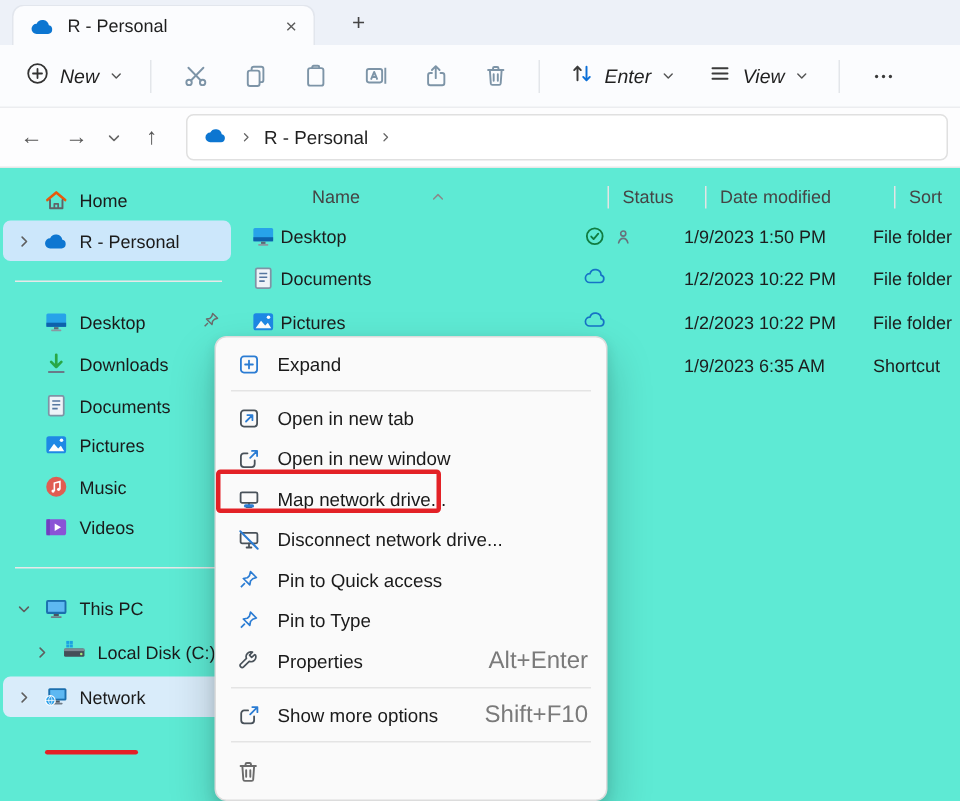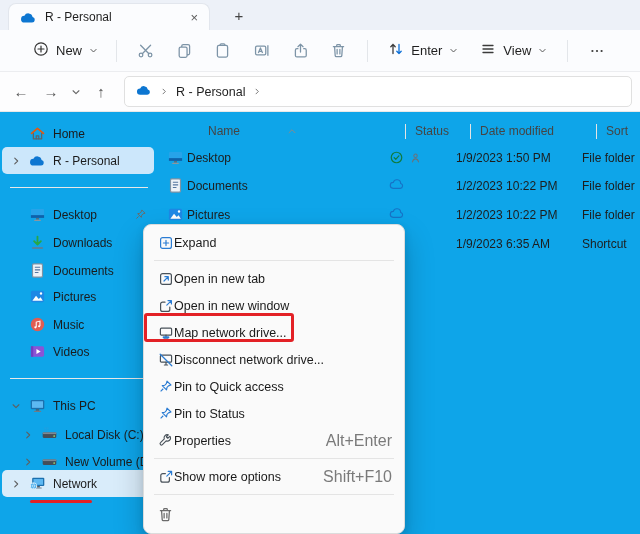--- a/index.html
+++ b/index.html
@@ -1,31 +1,31 @@
 <!DOCTYPE html>
 <html><head>
 <meta charset="utf-8">
 <style>
   html,body{margin:0;padding:0;background:#fff;}
-  #win{position:relative;width:640px;height:534px;overflow:hidden;background:#0ea5e9;
+  #win{position:relative;width:640px;height:534px;overflow:hidden;background:#5eead4;
        font-family:"Liberation Sans","DejaVu Sans",sans-serif;-webkit-font-smoothing:antialiased;}
 
   
   .titlebar{position:absolute;left:0;top:0;right:0;height:30px;background:#edf1f8;}
   .tab{position:absolute;left:8px;top:3px;width:202px;height:27px;background:#fbfcfe;
        border:1px solid #e2e6ed;border-bottom:none;border-radius:8px 8px 0 0;
        display:flex;align-items:center;gap:8px;padding:0 6px 0 11px;box-sizing:border-box;}
   .tab-label{flex:1;font-size:12px;color:#1f1f1f;white-space:nowrap;}
   .tab-close{font-size:13px;color:#5c5c5c;padding:0 5px;border-radius:4px;line-height:1;}
   .newtab{position:absolute;left:228px;top:4px;width:22px;height:22px;display:flex;align-items:center;
        justify-content:center;font-size:15px;color:#444;border-radius:4px;}
 
   
   .toolbar{position:absolute;left:0;top:30px;right:0;height:42px;background:#fbfcfe;
-       border-bottom:1px solid #ecedf0;display:flex;align-items:center;padding:0 24px;box-sizing:border-box;}
+       border-bottom:1px solid #ecedf0;display:flex;align-items:center;padding:0 8px;box-sizing:border-box;font-style:italic;}
   .tb-new{display:flex;align-items:center;gap:7px;padding:6px 9px;border-radius:5px;font-size:13px;color:#1f1f1f;}
   .tb-div{width:1px;height:22px;background:#e3e6ea;margin:0 9px;}
   .tb-ic{width:40px;height:32px;display:flex;align-items:center;justify-content:center;border-radius:5px;}
   .tb-drop{display:flex;align-items:center;gap:7px;padding:6px 9px;border-radius:5px;font-size:13px;color:#1f1f1f;margin:0 2px;}
 
   
   .addr{position:absolute;left:0;top:72px;right:0;height:40px;background:#fdfdfe;
        border-bottom:1px solid #e8e8e8;display:flex;align-items:center;padding:0 6px;box-sizing:border-box;}
   .nav{width:30px;height:30px;display:flex;align-items:center;justify-content:center;color:#565656;
        font-size:15px;border-radius:5px;flex:0 0 auto;}
@@ -54,21 +54,21 @@
   .r-icon{position:absolute;left:7px;top:5px;}
   .r-name{position:absolute;left:27px;top:7px;}
   .r-status{position:absolute;left:229px;top:6px;display:flex;gap:5px;align-items:center;}
   .r-date{position:absolute;left:296px;top:7px;}
   .r-type{position:absolute;left:422px;top:7px;}
 
   
   .cmenu{position:absolute;left:143px;top:224px;width:262px;background:#fafafa;border:1px solid #dcdcdc;
        border-radius:8px;box-shadow:0 14px 30px rgba(0,0,0,.22),0 3px 8px rgba(0,0,0,.10);
        padding:4px;z-index:8;box-sizing:border-box;}
-  .mi{height:27px;display:flex;align-items:center;padding:0 8px 0 9px;border-radius:4px;
+  .mi{height:27px;display:flex;align-items:center;gap:11px;padding:0 8px 0 9px;border-radius:4px;
        font-size:12.5px;color:#1a1a1a;}
   .mi.trash{height:30px;}
   .micon{width:17px;height:17px;display:flex;align-items:center;justify-content:center;flex:0 0 17px;}
   .mshort{margin-left:auto;font-size:16px;color:#7a7a7a;}
   .msep{height:1px;background:#e4e4e4;margin:4px 6px;}
 
   
   .redbox{position:absolute;left:144px;top:313px;width:150px;height:29px;border:3px solid #e32126;
        border-radius:3px;z-index:9;box-sizing:border-box;}
   .redline{position:absolute;left:30px;top:500px;width:62px;height:3px;background:#e32126;border-radius:2px;z-index:5;}
@@ -394,21 +394,21 @@
     <span class="sicon">
       <svg width="17" height="17" viewBox="0 0 16 16">
           <rect x="1.6" y="6" width="12.8" height="5.2" rx="1" fill="#454e58"></rect>
           <rect x="1.6" y="6" width="12.8" height="1.6" fill="#7d8893"></rect>
           <circle cx="12.4" cy="9.4" r=".8" fill="#9fe87b"></circle>
         </svg>
     </span>
     <span>New Volume (D:)</span>
   </div>
 
-  <div class="side-item sel2" style="top:470px">
+  <div class="side-item sel2" style="top:451px">
     <span class="chev">
       <svg width="10" height="10" viewBox="0 0 12 12">
           <path d="M4.5 2.5 8 6l-3.5 3.5" fill="none" stroke="#5f5f5f" stroke-width="1.3" stroke-linecap="round" stroke-linejoin="round"></path>
         </svg>
     </span>
     <span class="sicon">
       <svg width="17" height="17" viewBox="0 0 16 16">
           <rect x="3" y="2.6" width="11.4" height="7.8" rx="1" fill="#1b6fae"></rect>
           <rect x="4.2" y="3.8" width="9" height="5.4" fill="#5db8f2"></rect>
           <rect x="7.6" y="10.4" width="2.6" height="1.3" fill="#4a5560"></rect>
@@ -587,21 +587,21 @@
     </div>
     <div class="mi">
       <span class="micon">
         <svg width="15" height="15" viewBox="0 0 16 16">
             <g fill="none" stroke="#2b7cd3" stroke-width="1.2" stroke-linejoin="round">
               <path d="M9.6 2.2l4.2 4.2-2.6.9-1.6 1.6-.5 2.8-4.6-4.6 2.8-.5 1.6-1.6z"></path>
               <path d="M5.6 10.4 2.8 13.2"></path>
             </g>
           </svg>
       </span>
-      <span>Pin to Status</span>
+      <span>Pin to Type</span>
     </div>
     <div class="mi">
       <span class="micon">
         <svg width="15" height="15" viewBox="0 0 16 16">
             <path d="M13.2 4.1a3.4 3.4 0 0 1-4.5 4.3l-4 4a1.45 1.45 0 0 1-2-2.1l4-4A3.4 3.4 0 0 1 11 1.9L8.9 4l1.5 1.6 2.2-2z" fill="none" stroke="#49525a" stroke-width="1.2" stroke-linejoin="round"></path>
           </svg>
       </span>
       <span>Properties</span>
       <span class="mshort">Alt+Enter</span>
     </div>

